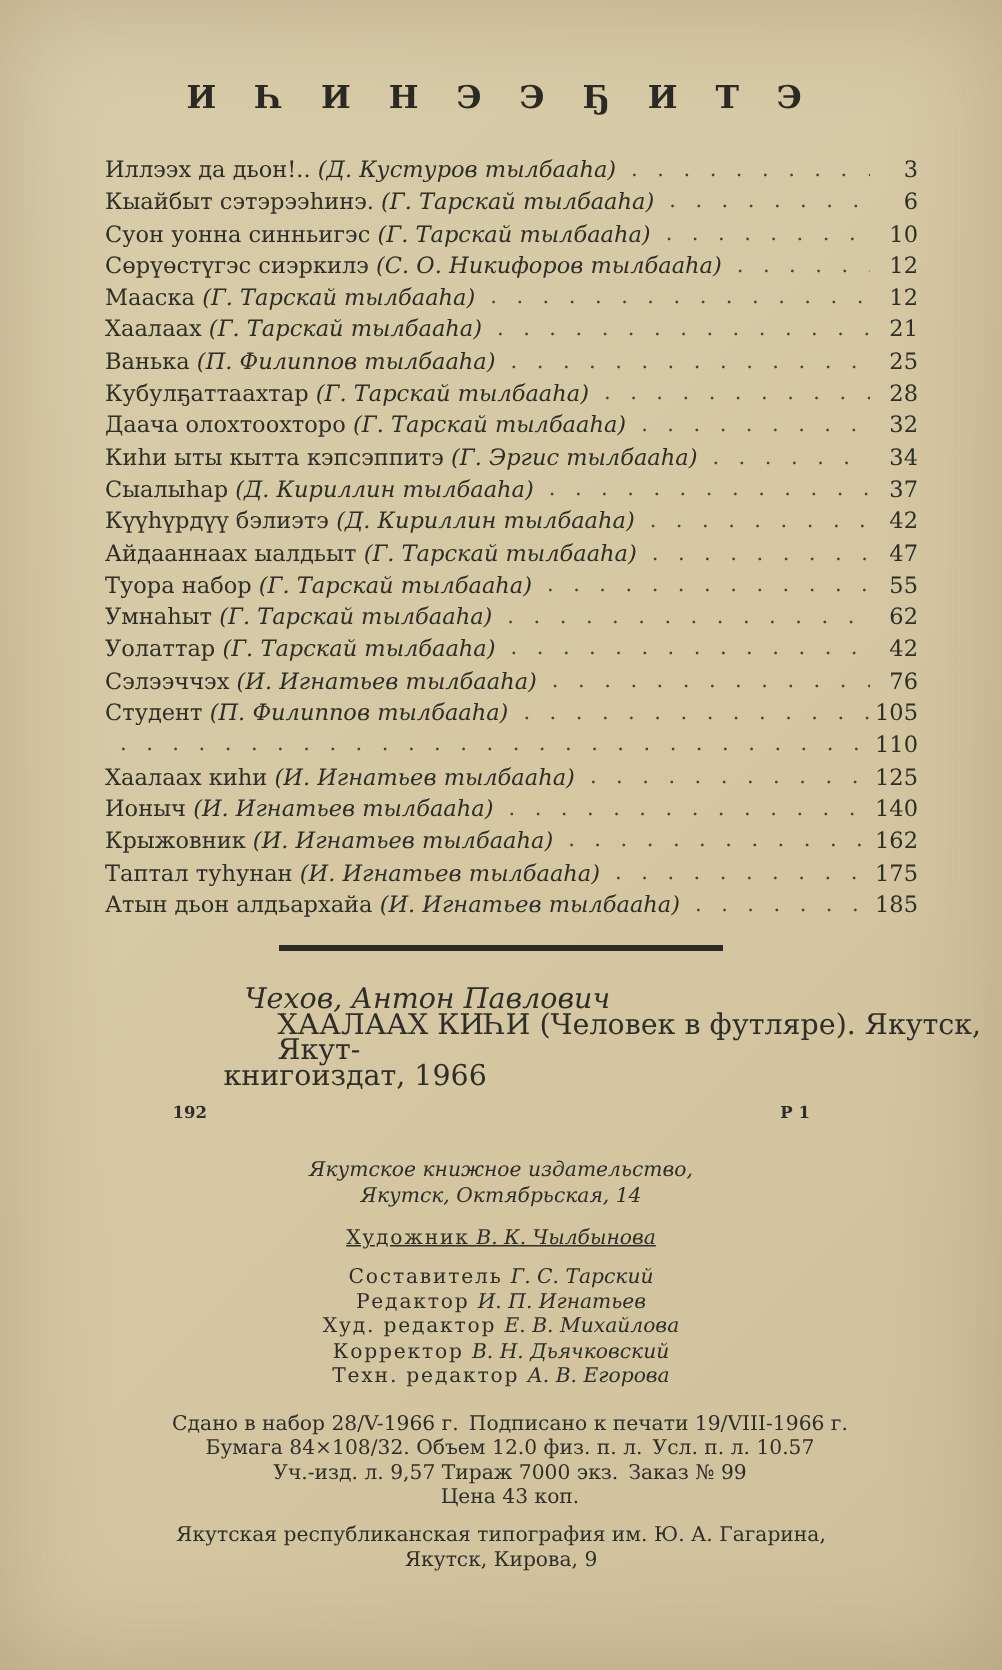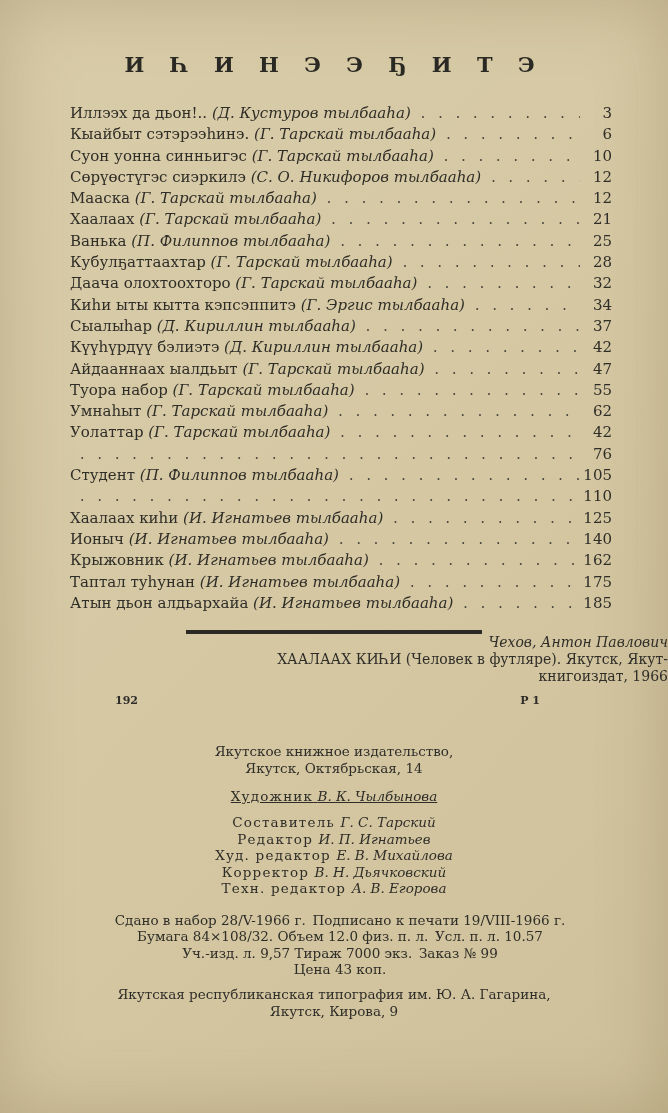--- a/index.html
+++ b/index.html
@@ -30,31 +30,31 @@
   .entry-credit{font-style:italic;}
   .leader{
     flex:1 1 auto;overflow:hidden;white-space:nowrap;
     letter-spacing:13px;margin:0 2px 0 10px;color:#45423a;
     font-size:14px;
   }
   .pagenum{flex:0 0 auto;min-width:30px;text-align:right;}
   .divider{
     width:296px;height:4px;background:#2c2a25;margin:16px auto 0 auto;
   }
-  .catalog{font-size:14px;line-height:17px;text-align:right;}
+  .catalog{margin-top:24px;font-size:19px;line-height:17px;}
   .catalog .author{margin-left:163px;font-style:italic;}
   .catalog .cat-line1{margin-left:185px;}
   .catalog .cat-line2{margin-left:149px;}
   .pages-line{
     display:flex;justify-content:space-between;
     padding-left:115px;padding-right:128px;margin-top:9px;
     font-size:11px;font-weight:bold;
   }
   .centered{text-align:center;font-size:13.5px;line-height:17px;}
-  .publisher{margin-top:36px;}
+  .publisher{margin-top:24px;font-style:italic;}
   .artist-line{margin-top:11px;text-decoration:underline;}
   .role{letter-spacing:1.2px;}
   .person{font-style:italic;}
   .credits{margin-top:9px;line-height:16.5px;}
   .imprint{margin-top:15px;line-height:16.5px;margin-left:12px;}
   .printer{margin-top:8px;line-height:17px;}
 </style>
 </head>
 <body>
 
@@ -153,20 +153,21 @@
     <span class="pagenum">62</span>
   </div>
 
   <div class="toc-row">
     <span class="entry-text"><span>Уолаттар</span> <span class="entry-credit">(Г. Тарскай тылбааһа)</span></span>
     <span class="leader">........................................</span>
     <span class="pagenum">42</span>
   </div>
 
   <div class="toc-row">
+    <span class="entry-text"><span>Сэлээччэх</span> <span class="entry-credit">(И. Игнатьев тылбааһа)</span></span>
     <span class="leader">........................................</span>
     <span class="pagenum">76</span>
   </div>
 
   <div class="toc-row">
     <span class="entry-text"><span>Студент</span> <span class="entry-credit">(П. Филиппов тылбааһа)</span></span>
     <span class="leader">........................................</span>
     <span class="pagenum">105</span>
   </div>
 

